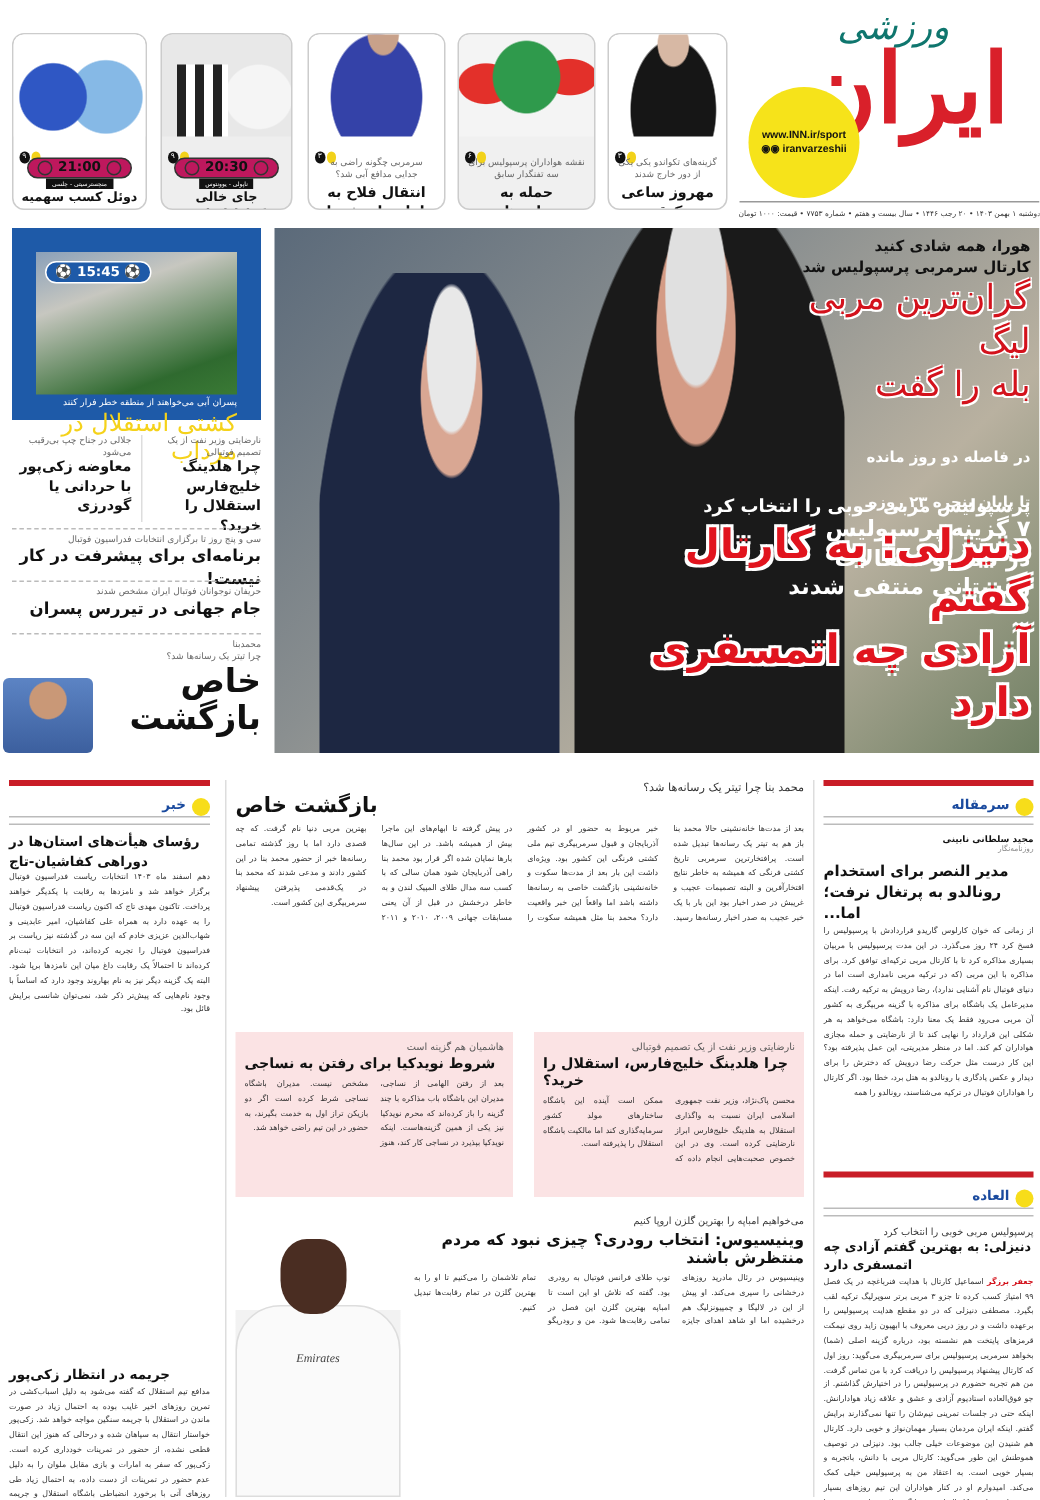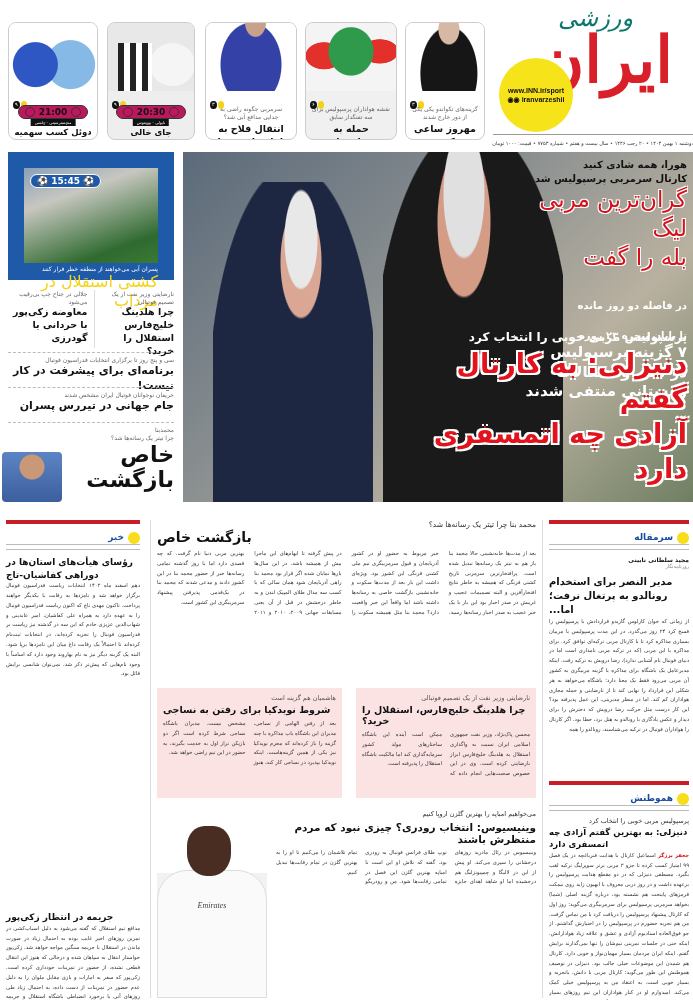--- a/index.html
+++ b/index.html
@@ -205,21 +205,21 @@
       <span class="ydot"></span>
       <span>سرمقاله</span>
     </div>
   <div class="rule"></div>
   <div class="author">مجید سلطانی نابینی</div>
   <div class="role">روزنامه‌نگار</div>
   <div class="art-head">مدیر النصر برای استخدام رونالدو به پرتغال نرفت؛ اما...</div>
   <div class="body-text" style="height:140px;overflow:hidden">از زمانی که خوان کارلوس گاریدو قراردادش با پرسپولیس را فسخ کرد ۲۴ روز می‌گذرد. در این مدت پرسپولیس با مربیان بسیاری مذاکره کرد تا با کارتال مربی ترکیه‌ای توافق کرد. برای مذاکره با این مربی (که در ترکیه مربی نامداری است اما در دنیای فوتبال نام آشنایی ندارد)، رضا درویش به ترکیه رفت. اینکه مدیرعامل یک باشگاه برای مذاکره با گزینه مربیگری به کشور آن مربی می‌رود فقط یک معنا دارد: باشگاه می‌خواهد به هر شکلی این قرارداد را نهایی کند تا از نارضایتی و حمله مجازی هواداران کم کند. اما در منظر مدیریتی، این عمل پذیرفته بود؟ این کار درست مثل حرکت رضا درویش که دخترش را برای دیدار و عکس یادگاری با رونالدو به هتل برد، خطا بود. اگر کارتال را هواداران فوتبال در ترکیه می‌شناسند، رونالدو را همه</div>
   <div class="section-tag" style="margin-top:24px">
       <span class="ydot"></span>
-      <span>هموطنش</span>
+      <span>العاده</span>
     </div>
   <div class="rule"></div>
   <div class="mid-kicker" style="font-size:6.5px">پرسپولیس مربی خوبی را انتخاب کرد</div>
   <div class="art-head" style="font-size:8.5px;margin-top:2px">دنیزلی: به بهترین گفتم آزادی چه اتمسفری دارد</div>
   <div class="body-text" style="height:150px;overflow:hidden"><span style="color:#d3121c;font-weight:bold">جعفر برزگر</span> <span>اسماعیل کارتال با هدایت فنرباغچه در یک فصل ۹۹ امتیاز کسب کرده تا جزو ۳ مربی برتر سوپرلیگ ترکیه لقب بگیرد. مصطفی دنیزلی که در دو مقطع هدایت پرسپولیس را برعهده داشت و در روز دربی معروف با ابهیون زاید روی نیمکت قرمزهای پایتخت هم نشسته بود، درباره گزینه اصلی (شما) بخواهد سرمربی پرسپولیس برای سرمربیگری می‌گوید: روز اول که کارتال پیشنهاد پرسپولیس را دریافت کرد با من تماس گرفت. من هم تجربه حضورم در پرسپولیس را در اختیارش گذاشتم. از جو فوق‌العاده استادیوم آزادی و عشق و علاقه زیاد هوادارانش. اینکه حتی در جلسات تمرینی تیم‌شان را تنها نمی‌گذارند برایش گفتم. اینکه ایران مردمان بسیار مهمان‌نواز و خوبی دارد. کارتال هم شنیدن این موضوعات خیلی جالب بود. دنیزلی در توصیف هموطنش این طور می‌گوید: کارتال مربی با دانش، باتجربه و بسیار خوبی است. به اعتقاد من به پرسپولیس خیلی کمک می‌کند. امیدوارم او در کنار هواداران این تیم روزهای بسیار خوبی داشته باشد. کارتال انرژی و انگیزه لازم برای موفقیت را دارد.</span></div>
 </div>
 
 <div class="abs middle">
   <div class="mid-kicker">محمد بنا چرا تیتر یک رسانه‌ها شد؟</div>
   <div class="mid-head">بازگشت خاص</div>

